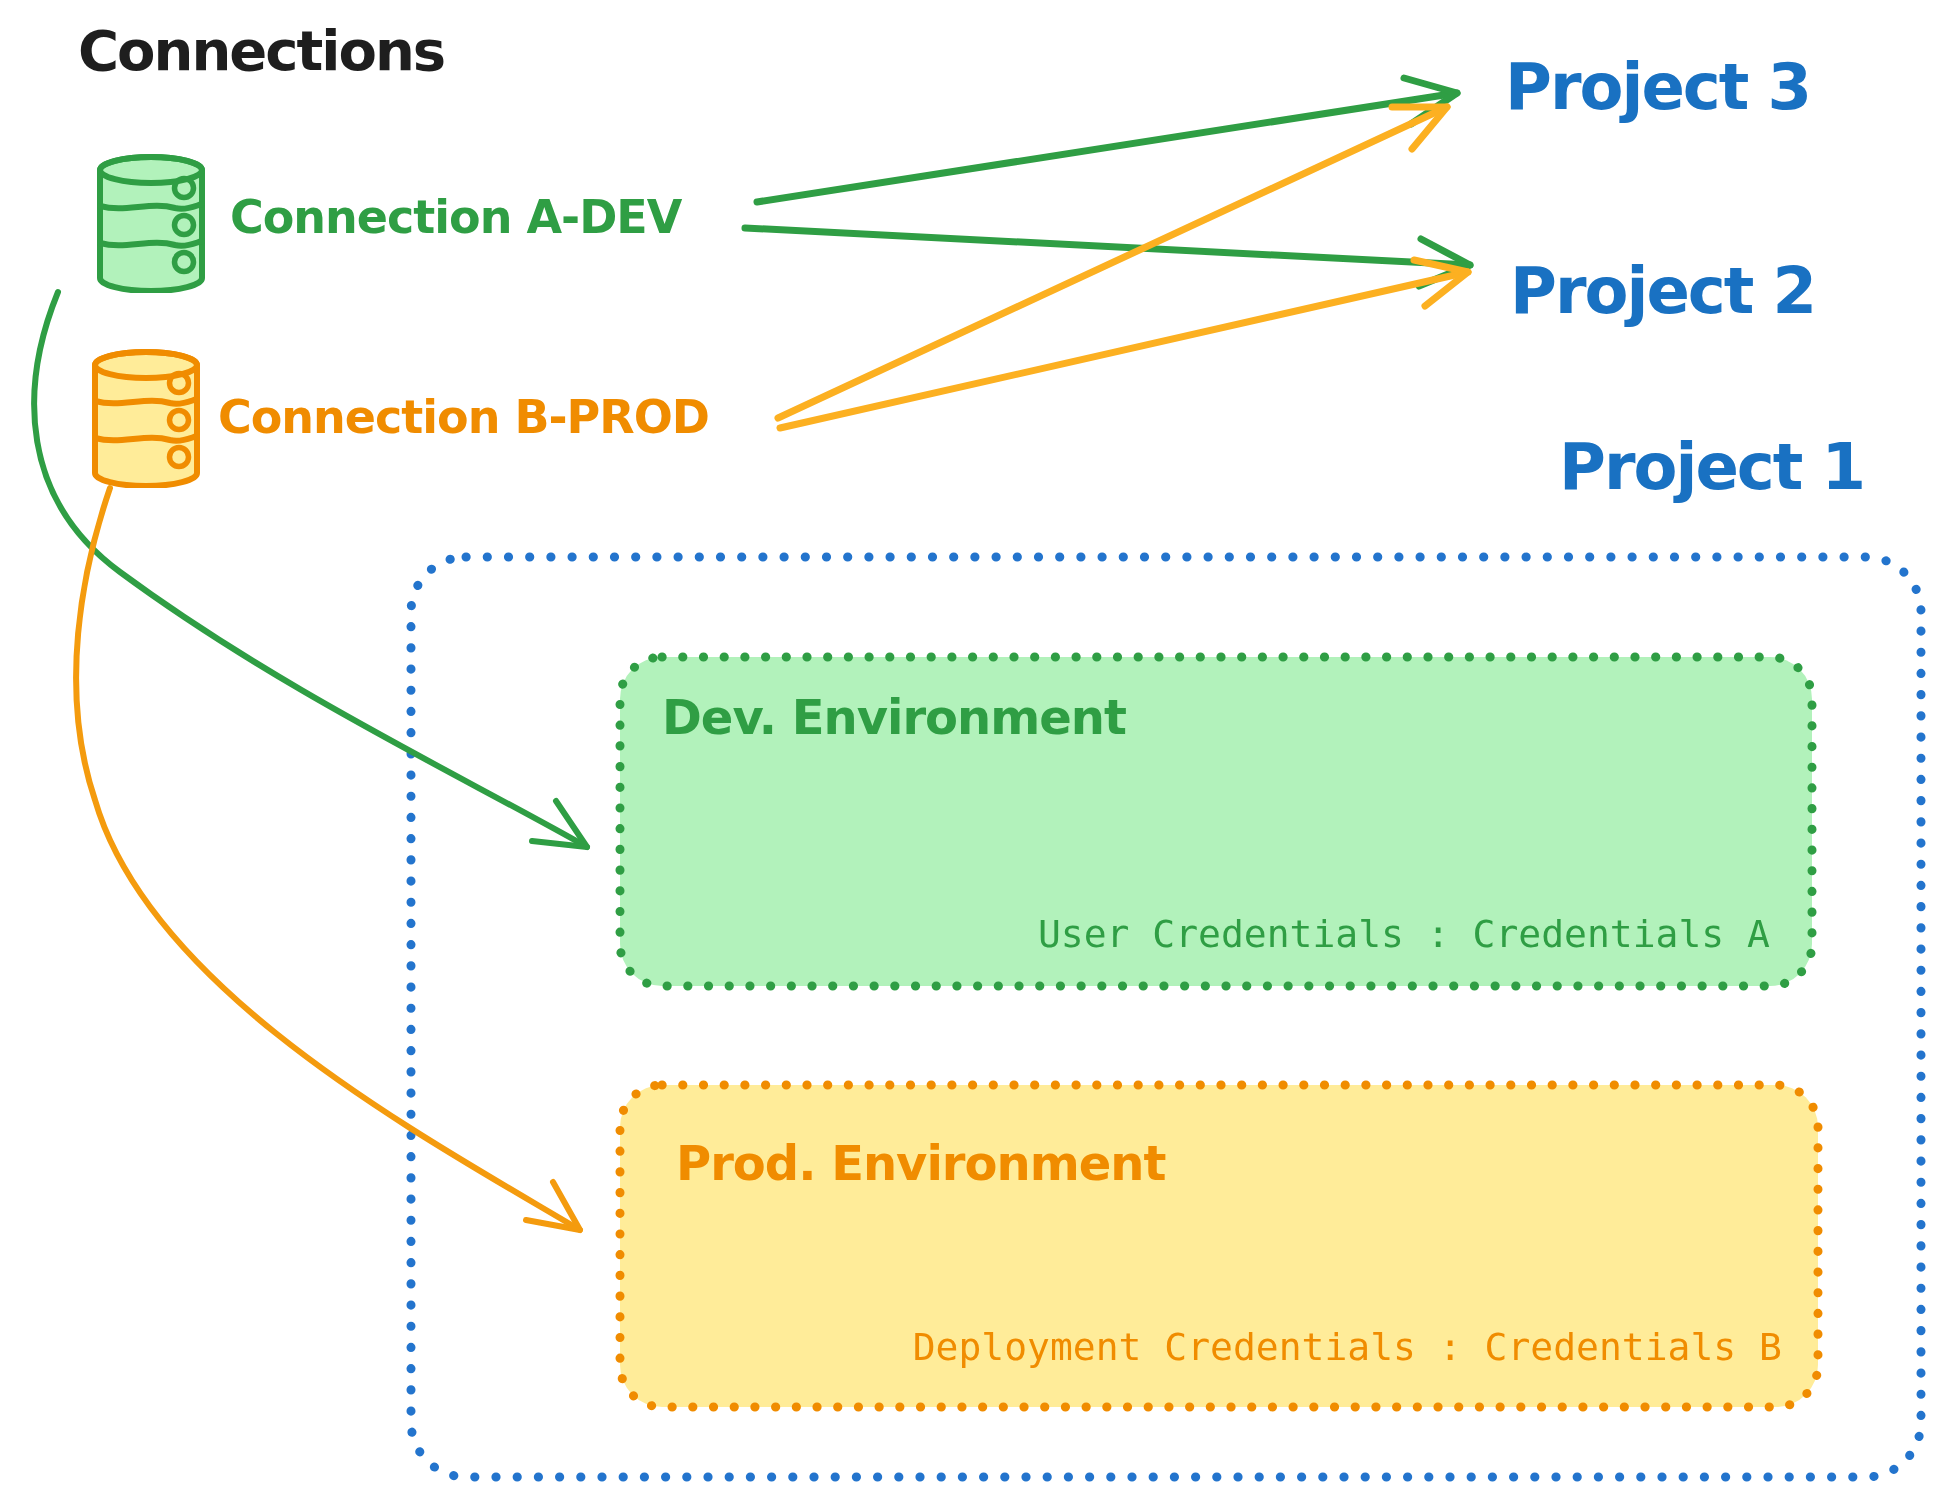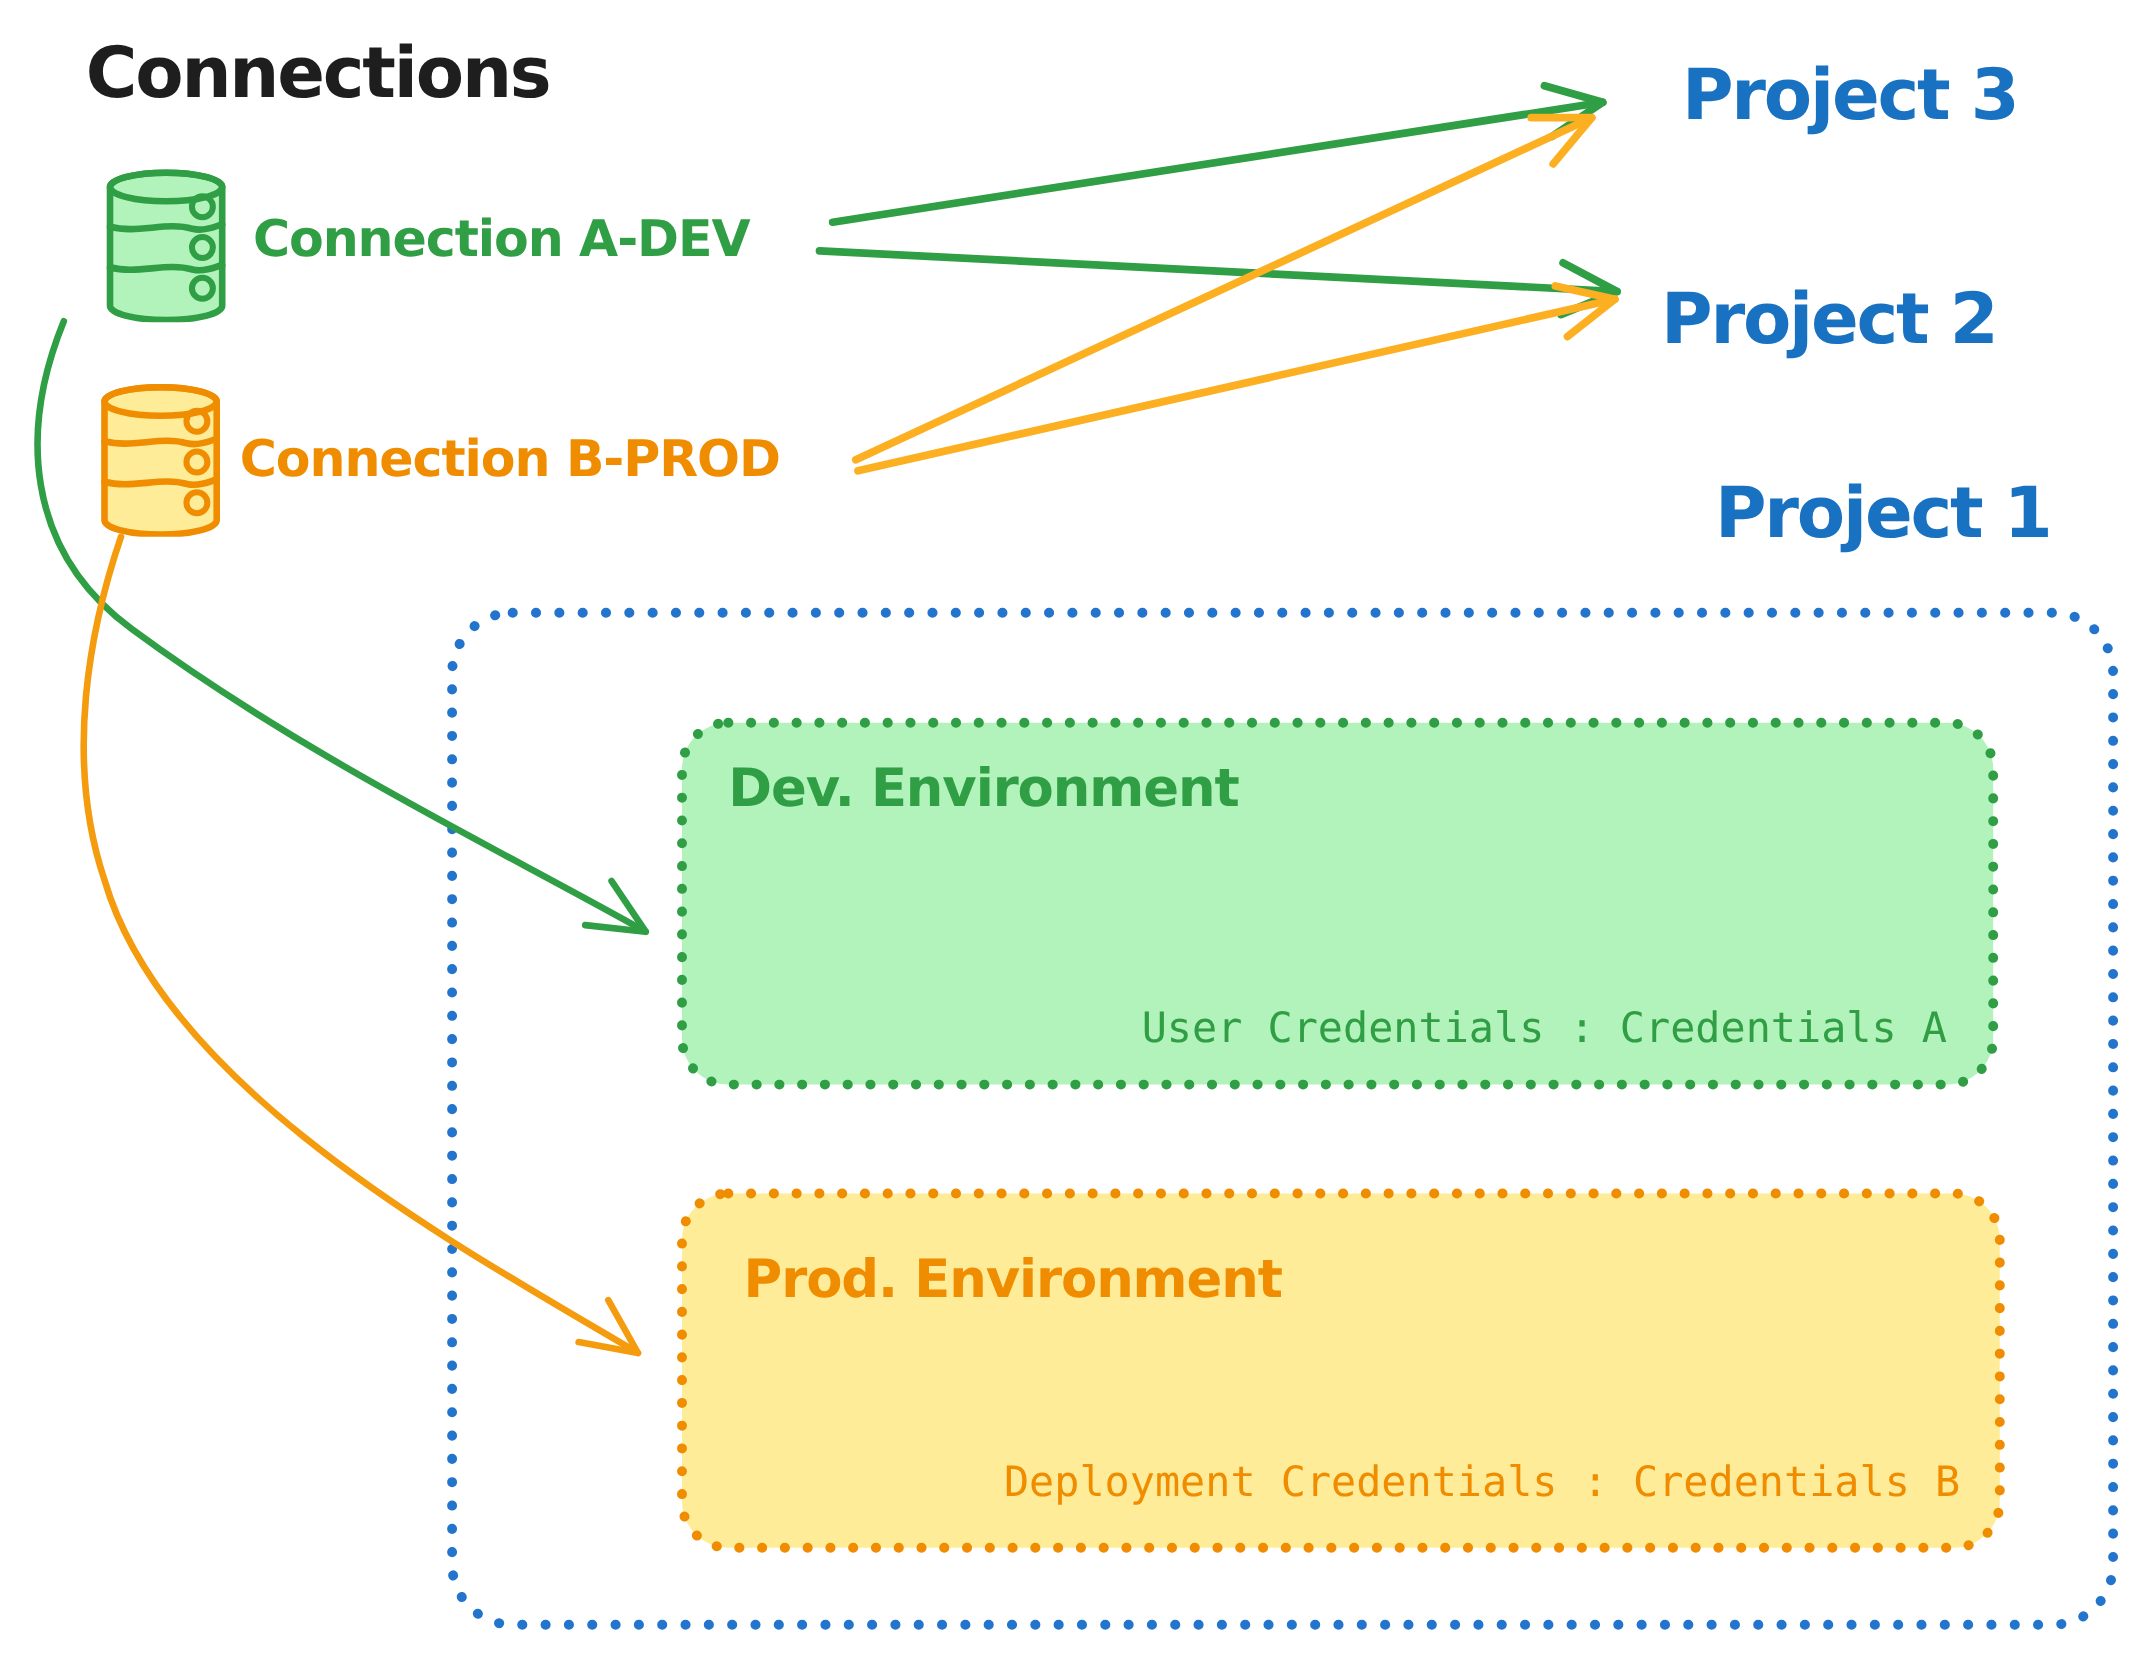--- a/index.html
+++ b/index.html
@@ -19,34 +19,34 @@
     width: 1948px;
     height: 1506px;
     overflow: hidden;
     background: #ffffff;
     font-family: "DejaVu Sans", "Liberation Sans", sans-serif;
   }
   .hand { font-family: "DejaVu Sans", sans-serif; font-weight: 700; }
   .mono { font-family: "DejaVu Sans Mono", "Liberation Mono", monospace; font-weight: 400; }
 
   .title {
-    position: absolute; left: 78px; top: 30px;
-    font-size: 64px; letter-spacing: -2px; color: var(--ink);
+    position: absolute; left: 78px; top: 18px;
+    font-size: 56px; letter-spacing: -2px; color: var(--ink);
   }
 
   .db-icon { position: absolute; }
   .db-icon.a-dev  { left: 95px; top: 153px; }
   .db-icon.b-prod { left: 90px; top: 348px; }
 
   .conn-label { position: absolute; font-size: 46px; letter-spacing: -1px; white-space: nowrap; }
   .conn-label.a-dev  { left: 230px; top: 190px; color: var(--green); }
   .conn-label.b-prod { left: 218px; top: 390px; color: var(--orange); }
 
   .project-label { position: absolute; font-size: 64px; letter-spacing: -2px; color: var(--blue); white-space: nowrap; }
-  .project-label.p3 { left: 1505px; top: 50px; margin-left: 24px; }
+  .project-label.p3 { left: 1505px; top: 50px; }
   .project-label.p2 { left: 1510px; top: 222px; margin-top: 32px; }
   .project-label.p1 { left: 1520px; top: 430px; margin-left: 39px; }
 
   .box { position: absolute; }
   .box > svg { position: absolute; left: 0; top: 0; }
   .box-blue  { left: 405px; top: 551px; width: 1522px; height: 932px; }
   .box-dev   { left: 614px; top: 651px; width: 1204px; height: 341px; }
   .box-prod  { left: 614px; top: 1079px; width: 1210px; height: 334px; }
 
   .dots-blue   { fill: none; stroke: var(--blue-border); stroke-width: 9; stroke-linecap: round; stroke-dasharray: 0.2 21; }

